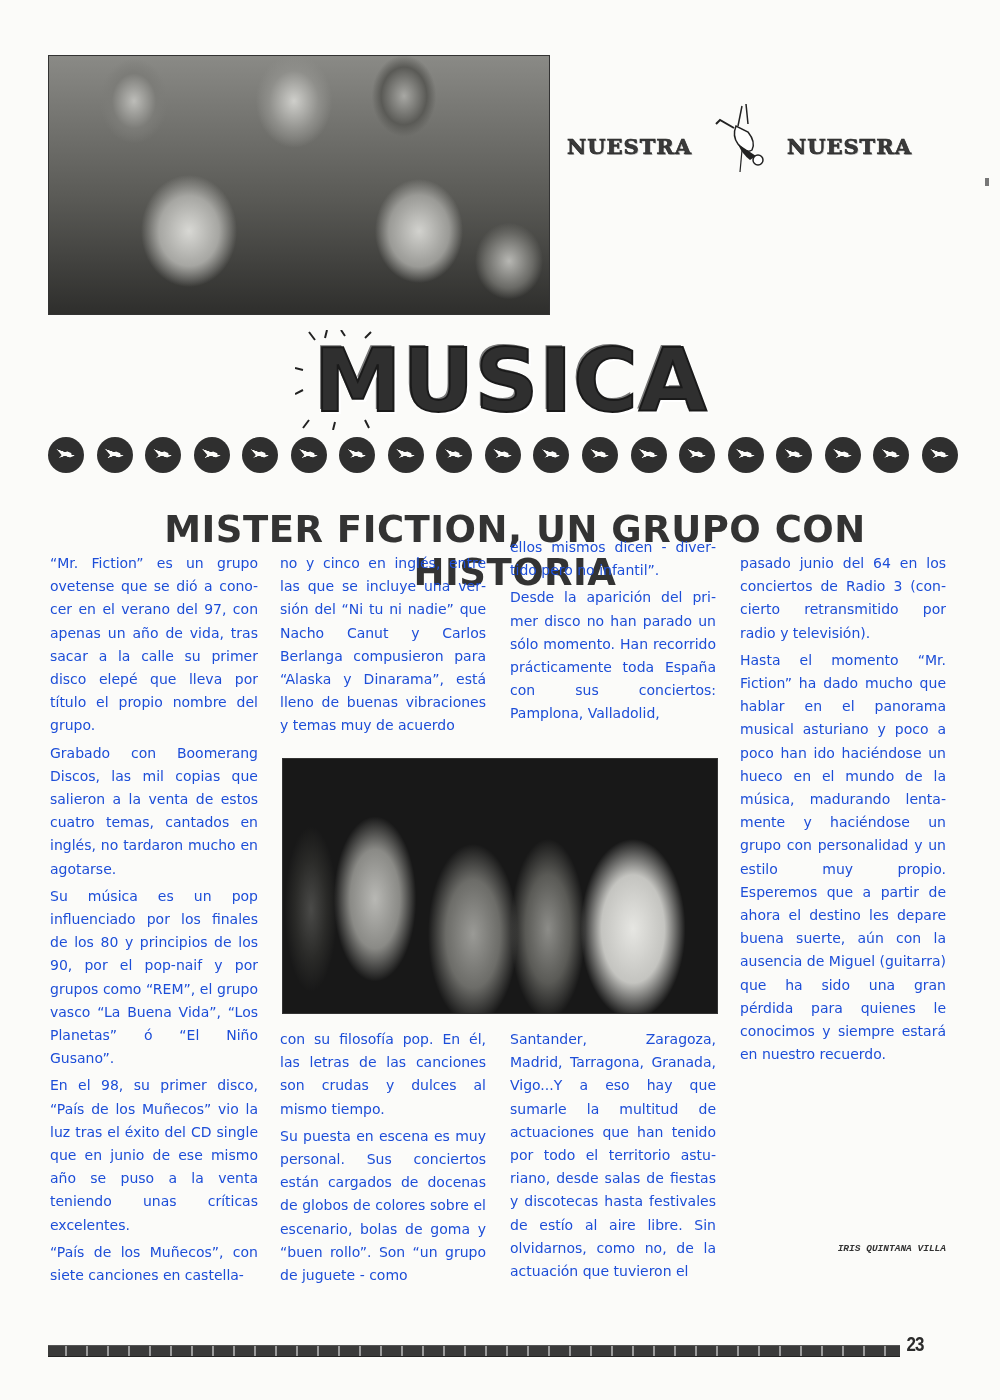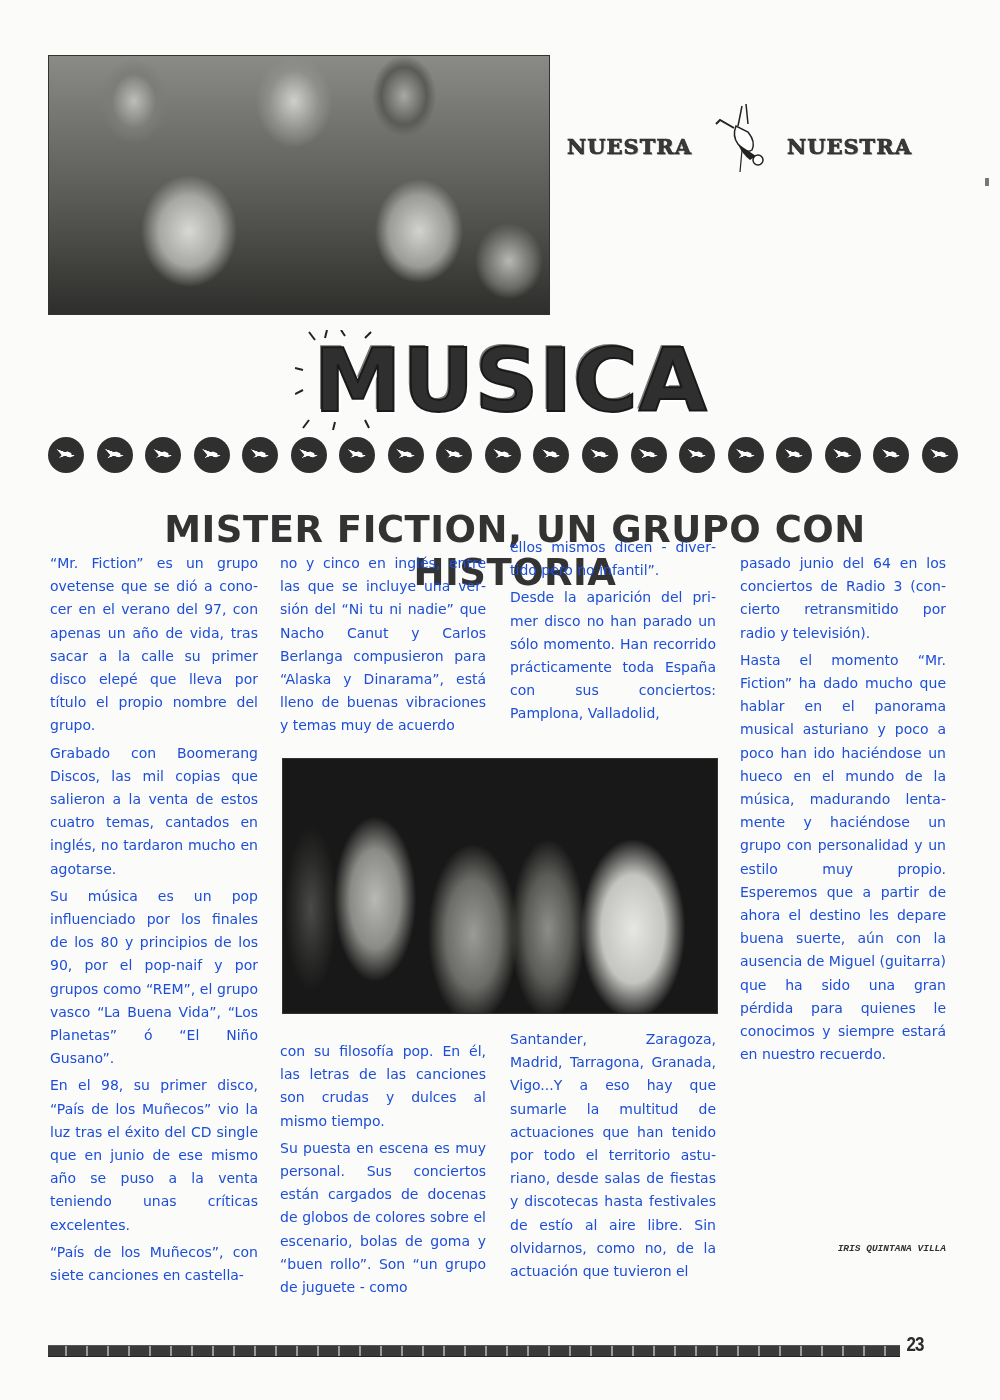--- a/index.html
+++ b/index.html
@@ -79,21 +79,21 @@
   }
 
   .col {
     position: absolute; font-family: "DejaVu Sans", sans-serif;
     font-size: 14px; line-height: 23.2px; color: #1d4ed8;
     text-align: justify; hyphens: manual;
   }
   .col p { margin: 0 0 4px 0; }
   .c1 { left: 50px; top: 552px; width: 208px; }
   .c2 { left: 280px; top: 552px; width: 206px; }
-  .c2b { left: 280px; top: 1028px; width: 206px; margin-top: 12px; }
+  .c2b { left: 280px; top: 1028px; width: 206px; }
   .c3 { left: 510px; top: 536px; width: 206px; }
   .c3b { left: 510px; top: 1028px; width: 206px; }
   .c4 { left: 740px; top: 552px; width: 206px; }
   .byline {
     position: absolute; left: 740px; top: 1243px; width: 206px; text-align: right;
     font-family: Liberation Mono, monospace; font-style: italic; font-weight: bold;
     font-size: 9.5px; color: #333;
   }
   .footer-bar {
     position: absolute; left: 48px; top: 1345px; width: 852px; height: 10px;

